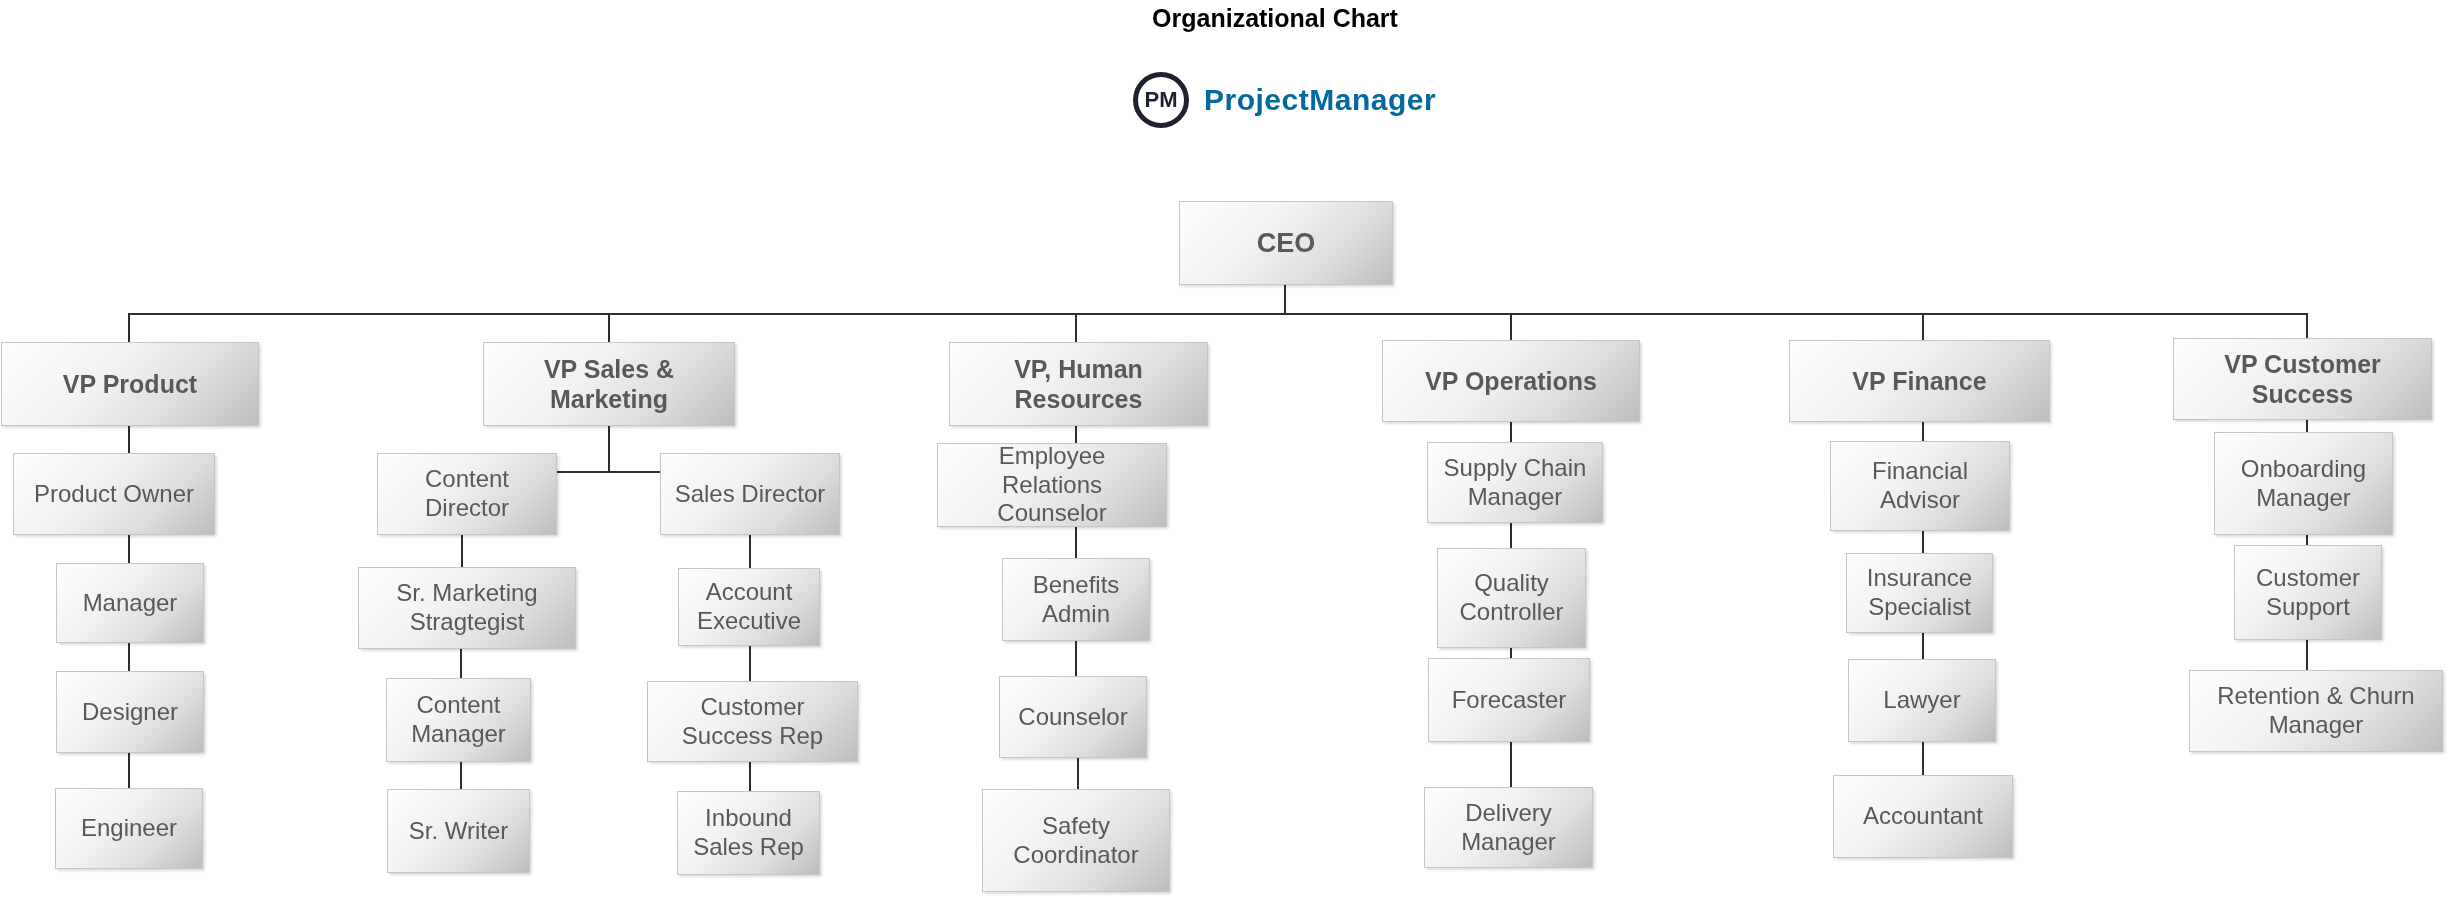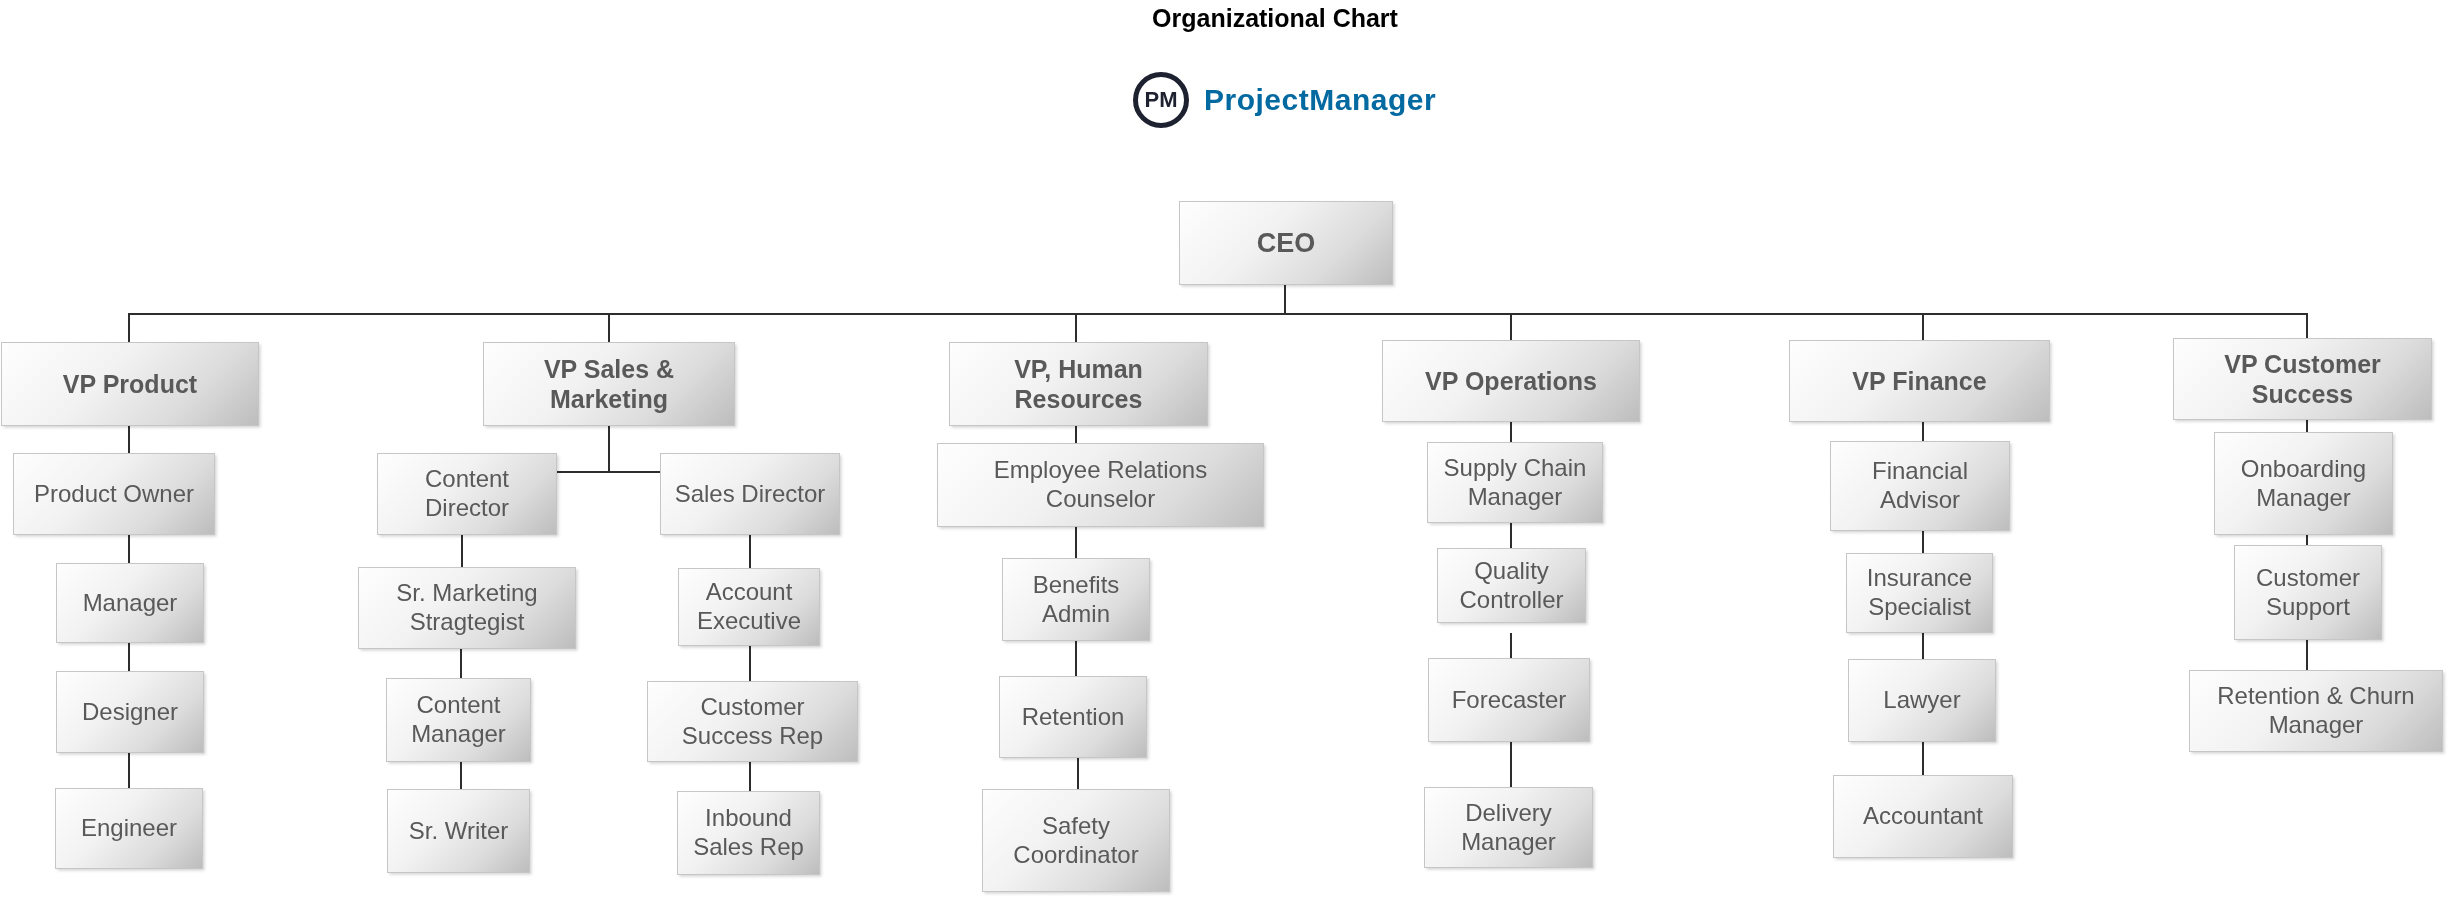--- a/index.html
+++ b/index.html
@@ -91,28 +91,28 @@
   <div class="node" style="left:377px;top:453px;width:180px;height:82px">Content Director</div>
   <div class="node" style="left:386px;top:678px;width:145px;height:84px">Content Manager</div>
   <div class="node" style="left:358px;top:567px;width:218px;height:82px">Sr. Marketing Stragtegist</div>
   <div class="node" style="left:387px;top:789px;width:143px;height:84px">Sr. Writer</div>
   <div class="node" style="left:660px;top:453px;width:180px;height:82px">Sales Director</div>
   <div class="node" style="left:678px;top:568px;width:142px;height:78px">Account Executive</div>
   <div class="node" style="left:647px;top:681px;width:211px;height:81px">Customer Success Rep</div>
   <div class="node" style="left:677px;top:791px;width:143px;height:84px">Inbound Sales Rep</div>
 
   <div class="node vp" style="left:949px;top:342px;width:259px;height:84px">VP, Human Resources</div>
-  <div class="node" style="left:937px;top:443px;width:327px;height:84px">Employee Relations Counselor</div>
+  <div class="node" style="left:937px;top:443px;width:230px;height:84px">Employee Relations Counselor</div>
   <div class="node" style="left:1002px;top:558px;width:148px;height:83px">Benefits Admin</div>
-  <div class="node" style="left:999px;top:676px;width:148px;height:82px">Retention</div>
+  <div class="node" style="left:999px;top:676px;width:148px;height:82px">Counselor</div>
   <div class="node" style="left:982px;top:789px;width:188px;height:103px">Safety Coordinator</div>
 
   <div class="node vp" style="left:1382px;top:340px;width:258px;height:82px">VP Operations</div>
   <div class="node" style="left:1427px;top:442px;width:176px;height:81px">Supply Chain Manager</div>
-  <div class="node" style="left:1437px;top:548px;width:149px;height:75px">Quality Controller</div>
+  <div class="node" style="left:1437px;top:548px;width:149px;height:100px">Quality Controller</div>
   <div class="node" style="left:1428px;top:658px;width:162px;height:84px">Forecaster</div>
   <div class="node" style="left:1424px;top:787px;width:169px;height:81px">Delivery Manager</div>
 
   <div class="node vp" style="left:1789px;top:340px;width:261px;height:82px">VP Finance</div>
   <div class="node" style="left:1830px;top:441px;width:180px;height:90px">Financial Advisor</div>
   <div class="node" style="left:1846px;top:553px;width:147px;height:80px">Insurance Specialist</div>
   <div class="node" style="left:1848px;top:659px;width:148px;height:83px">Lawyer</div>
   <div class="node" style="left:1833px;top:775px;width:180px;height:83px">Accountant</div>
 
   <div class="node vp" style="left:2173px;top:338px;width:259px;height:82px">VP Customer Success</div>

